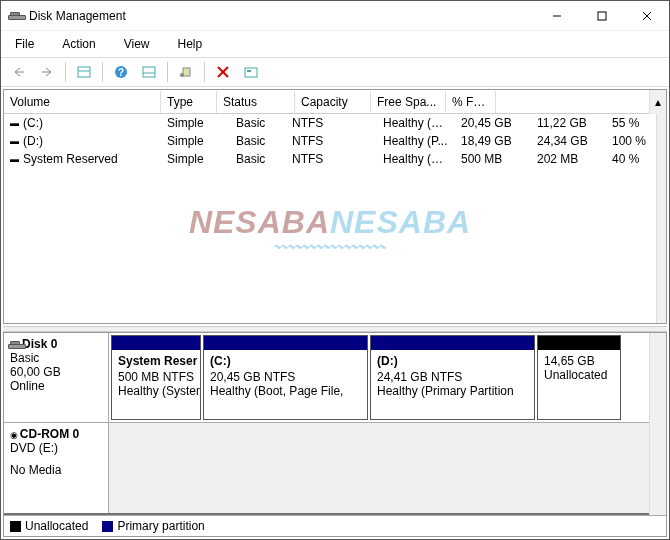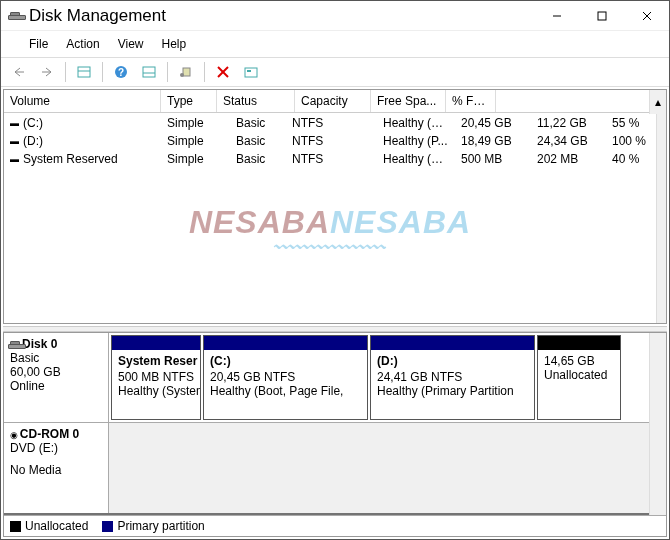--- a/index.html
+++ b/index.html
@@ -1,23 +1,23 @@
 <!DOCTYPE html>
 <html><head>
 <meta charset="utf-8">
 <style>
   * { box-sizing: border-box; margin: 0; padding: 0; }
   body { font-family: "Segoe UI", Tahoma, sans-serif; font-size: 12px; background: #fff; color: #000; }
   .window { width: 670px; height: 540px; border: 1px solid #555; background: #fff; display: flex; flex-direction: column; }
   .titlebar { height: 30px; display: flex; align-items: center; padding-left: 6px; background: #fff; border-bottom: 1px solid #eee; }
   .titlebar .app-icon { width: 16px; height: 16px; margin-right: 6px; display: flex; align-items: center; justify-content: center; }
-  .titlebar .title { font-size: 17px; flex: 1; }
+  .titlebar .title { font-size: 12px; flex: 1; }
   .winbtns { display: flex; height: 100%; }
   .winbtn { width: 45px; display: flex; align-items: center; justify-content: center; cursor: pointer; }
-  .menubar { display: flex; gap: 2px; padding: 2px 20px; border-bottom: 1px solid #ddd; }
+  .menubar { display: flex; gap: 12px; padding: 2px 6px; border-bottom: 1px solid #ddd; }
   .menuitem { padding: 4px 8px; cursor: pointer; }
   .toolbar { display: flex; align-items: center; padding: 3px 6px; gap: 4px; border-bottom: 1px solid #ddd; }
   .tbtn { width: 24px; height: 22px; display: flex; align-items: center; justify-content: center; border: 1px solid transparent; }
   .tsep { width: 1px; height: 20px; background: #ccc; margin: 0 2px; }
   .grid-area { border: 1px solid #999; margin: 2px; background: #fff; display: flex; flex-direction: column; position: relative; }
   .grid-header { display: flex; background: #fff; border-bottom: 1px solid #ccc; user-select: none; }
   .gh { padding: 4px 6px; border-right: 1px solid #ddd; font-weight: normal; background: #fff; overflow: hidden; white-space: nowrap; text-overflow: ellipsis; }
   .grid-body { flex: 1; overflow: auto; position: relative; }
   .grow { display: flex; padding: 1px 0; cursor: pointer; }
   .gc { padding: 1px 6px; overflow: hidden; white-space: nowrap; text-overflow: ellipsis; }
@@ -137,21 +137,21 @@
       </div>
     <div class="tbtn">
         <svg width="14" height="12">
           <rect x="1" y="2" width="12" height="9" fill="none" stroke="#4aa"></rect>
           <rect x="3" y="4" width="4" height="2" fill="#4aa"></rect>
         </svg>
       </div>
   </div>
 
   <div class="grid-area" style="flex:1;">
-    <div style="display:flex;">
+    <div style="display:flex;align-items:center;">
       <div style="flex:1;">
         <div class="grid-header">
           <div class="gh col0">Volume</div>
           <div class="gh col2">Type</div>
           <div class="gh col4">Status</div>
           <div class="gh col5">Capacity</div>
           <div class="gh col6">Free Spa...</div>
           <div class="gh col7">% Free</div>
         </div>
       </div>

